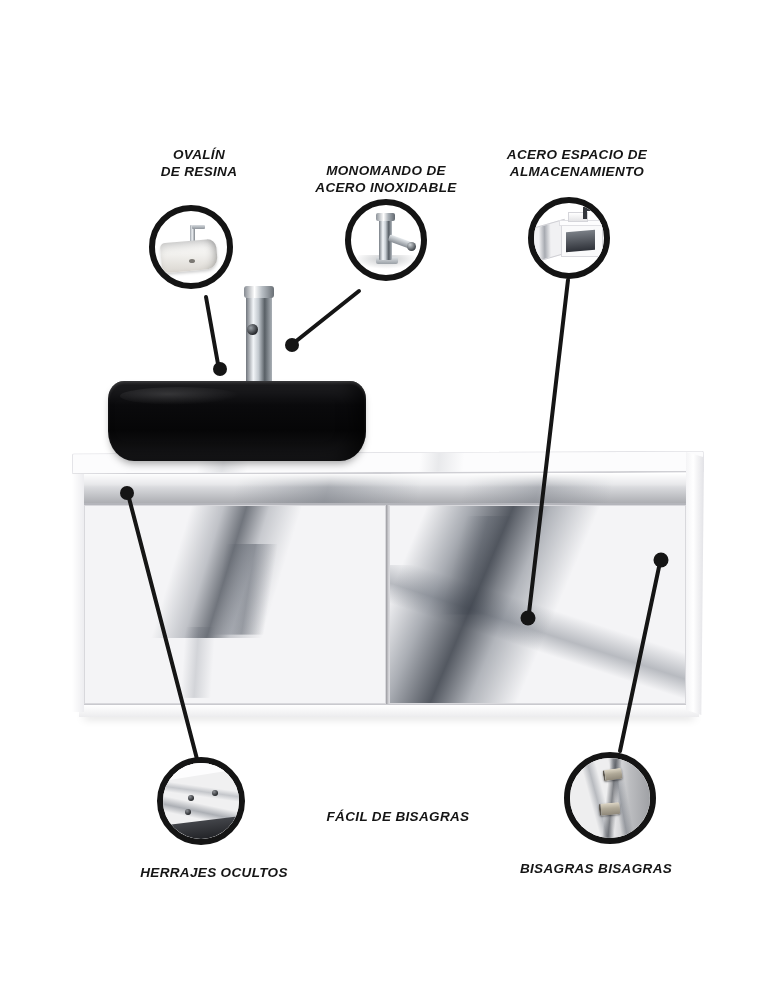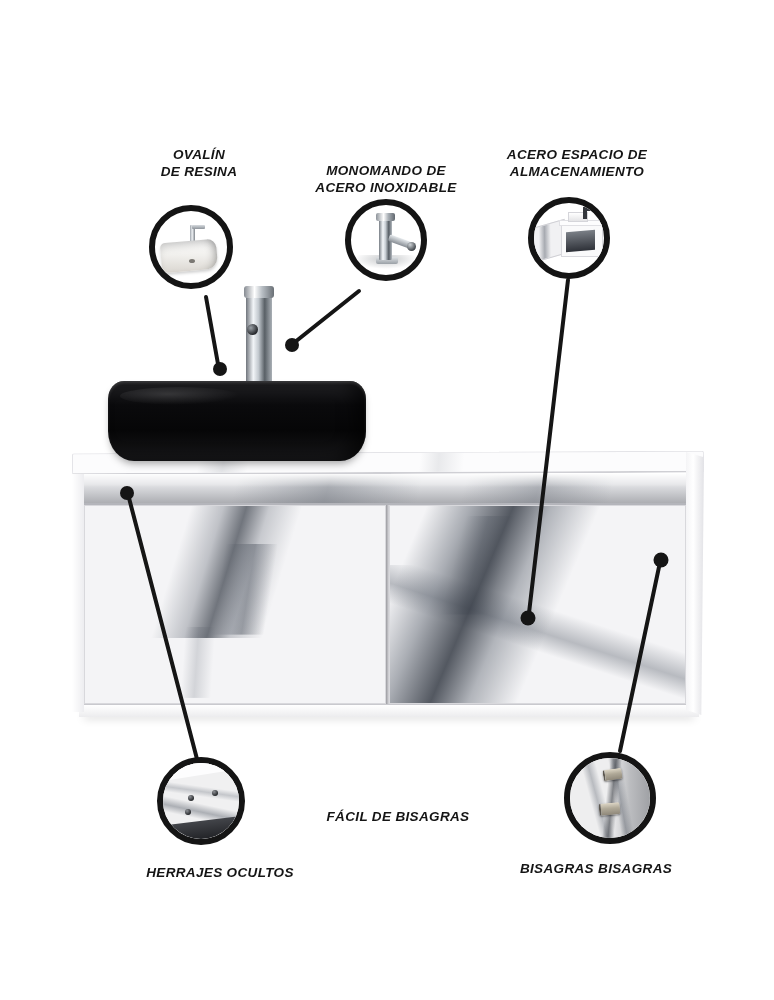--- a/index.html
+++ b/index.html
@@ -9,21 +9,21 @@
   }
   
   .label{
     position:absolute;color:#151515;font-weight:700;font-style:italic;
     font-size:13.5px;line-height:1.24;letter-spacing:.35px;text-align:center;
     white-space:pre-line;
   }
   #lbl-ovalin{left:109px;top:147px;width:180px;}
   #lbl-monomando{left:266px;top:147px;width:240px;margin-top:16px;}
   #lbl-almacen{left:457px;top:147px;width:240px;}
-  #lbl-herrajes{left:100px;top:865px;width:240px;}
+  #lbl-herrajes{left:94px;top:865px;width:240px;}
   #lbl-facil{left:278px;top:809px;width:240px;}
   #lbl-bisagras{left:476px;top:861px;width:240px;}
 
   
   .ring{
     position:absolute;box-sizing:border-box;border:6px solid #141414;border-radius:50%;
     background:#ffffff;overflow:hidden;z-index:6;
   }
   .vig{position:absolute;inset:0;}
   .vig *{position:absolute;}

